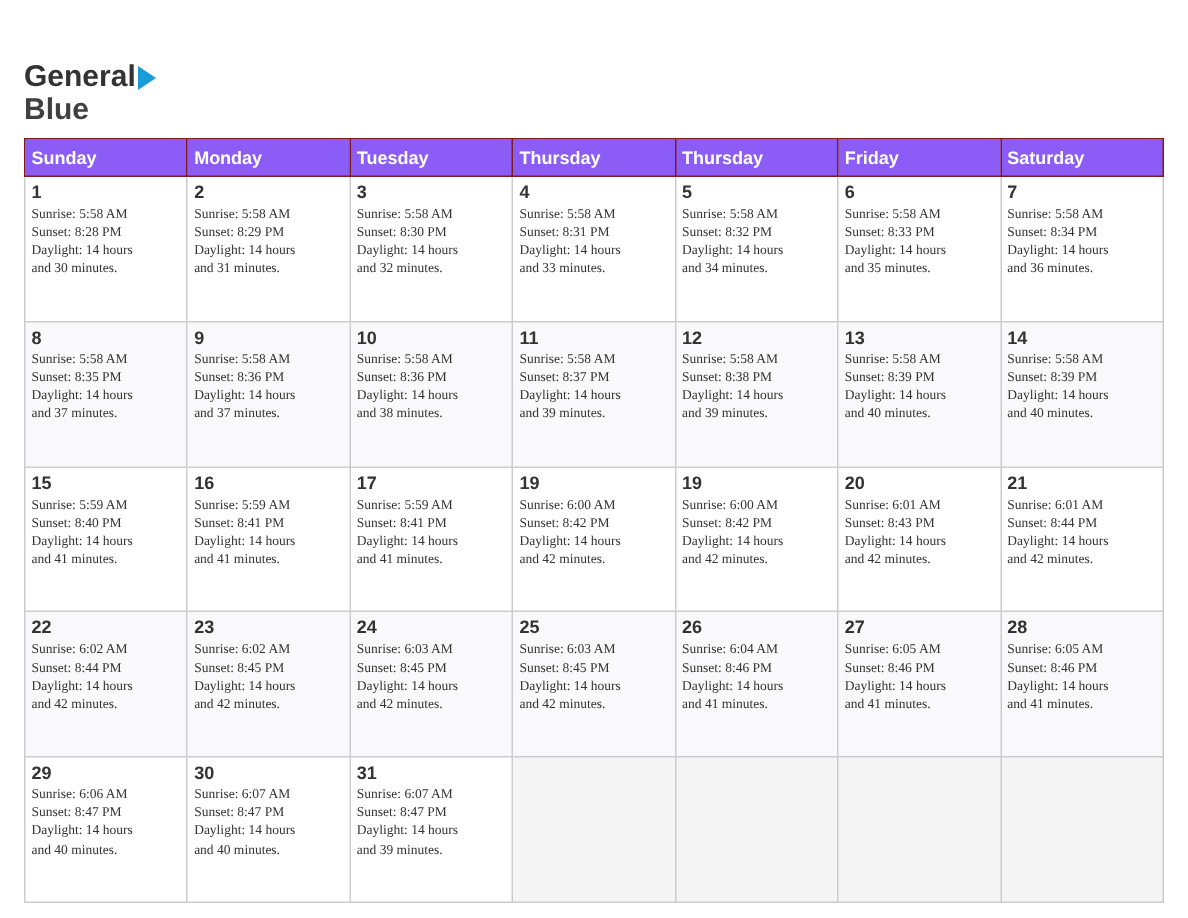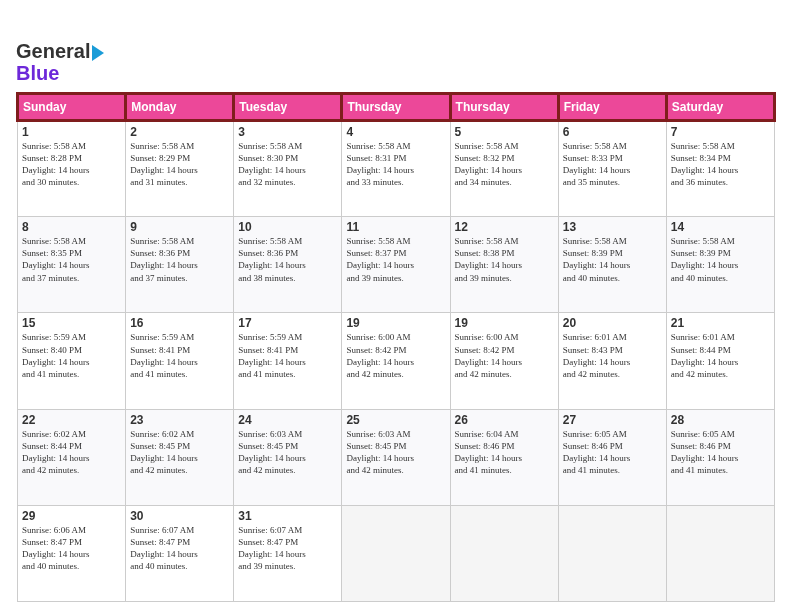--- a/index.html
+++ b/index.html
@@ -51,27 +51,27 @@
       color: #555;
     }
     .calendar {
       flex: 1;
       border: 1px solid #ccc;
       border-collapse: collapse;
       width: 100%;
       table-layout: fixed;
     }
     .calendar th {
-      background-color: #ec4899;
+      background-color: #8b5cf6;
       color: #fff;
       font-size: 12px;
       font-weight: bold;
       padding: 5px 4px;
       text-align: left;
-      border: 3px solid #7f1d1d;
+      border: 1px solid #7f1d1d;
     }
     .calendar td {
       vertical-align: top;
       padding: 3px 4px;
       border: 1px solid #ccc;
       font-size: 9.5px;
       color: #333;
       background: #fff;
       height: 82px;
     }
@@ -95,21 +95,21 @@
   </style>
 </head>
 <body>
 
 <div class="page">
   <div class="header">
     <div class="logo">
       <div style="font-size:20px; font-weight:bold; line-height:1.1;margin-top:24px;">
         <span style="color:#333;">General</span><span class="logo-arrow"></span>
       </div>
-      <div style="font-size:20px; font-weight:bold; color:#6d28d9; line-height:1.1;">Blue</div>
+      <div style="font-size:20px; font-weight:bold; color:#404040; line-height:1.1;">Blue</div>
     </div>
     <div class="title-area">
       <div class="month-title"></div>
       <div class="location-title"></div>
     </div>
   </div>
 
   <table class="calendar" id="calendar-table">
     <thead>
       <tr id="header-row">

